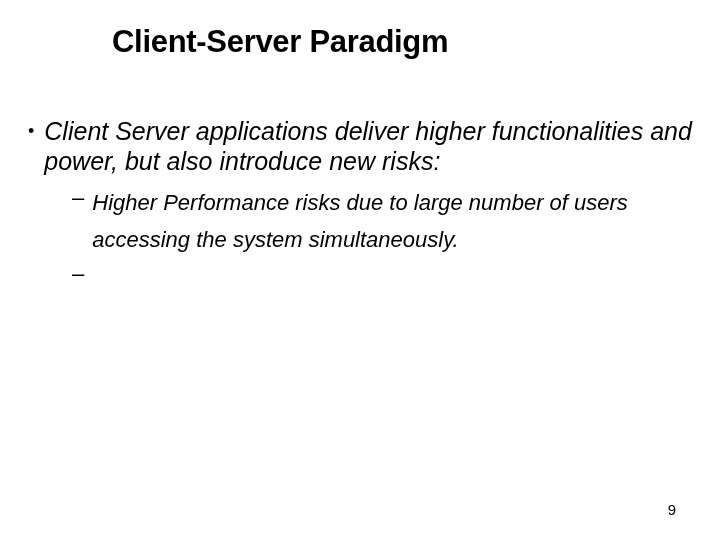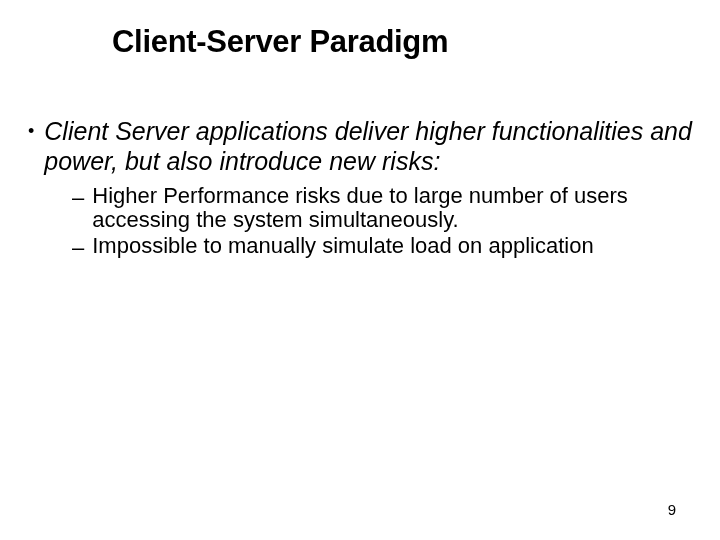--- a/index.html
+++ b/index.html
@@ -55,21 +55,22 @@
       align-items: flex-start;
       margin-bottom: 2px;
     }
     .bullet-dash {
       font-size: 22px;
       line-height: 27px;
       margin-right: 8px;
     }
     .bullet-sub-text {
       font-size: 22px;
-      line-height: 24px;
+      line-height: 37px;
+      font-style: italic;
     }
     .page-number {
       position: absolute;
       bottom: 22px;
       right: 44px;
       font-size: 15px;
     }
   </style>
 </head>
 <body>
@@ -82,18 +83,17 @@
     <span class="bullet-main-text">Client Server applications deliver higher functionalities and power, but also introduce new risks:</span>
   </div>
 
   <div class="sub-list">
     <div class="bullet-sub">
       <span class="bullet-dash">–</span>
       <span class="bullet-sub-text">Higher Performance risks due to large number of users accessing the system simultaneously.</span>
     </div>
     <div class="bullet-sub">
       <span class="bullet-dash">–</span>
-      <span class="bullet-sub-text">Impossible to manually simulate load on application</span>
     </div>
   </div>
 
   <div class="page-number">9</div>
 </div>
 
 </body></html>

